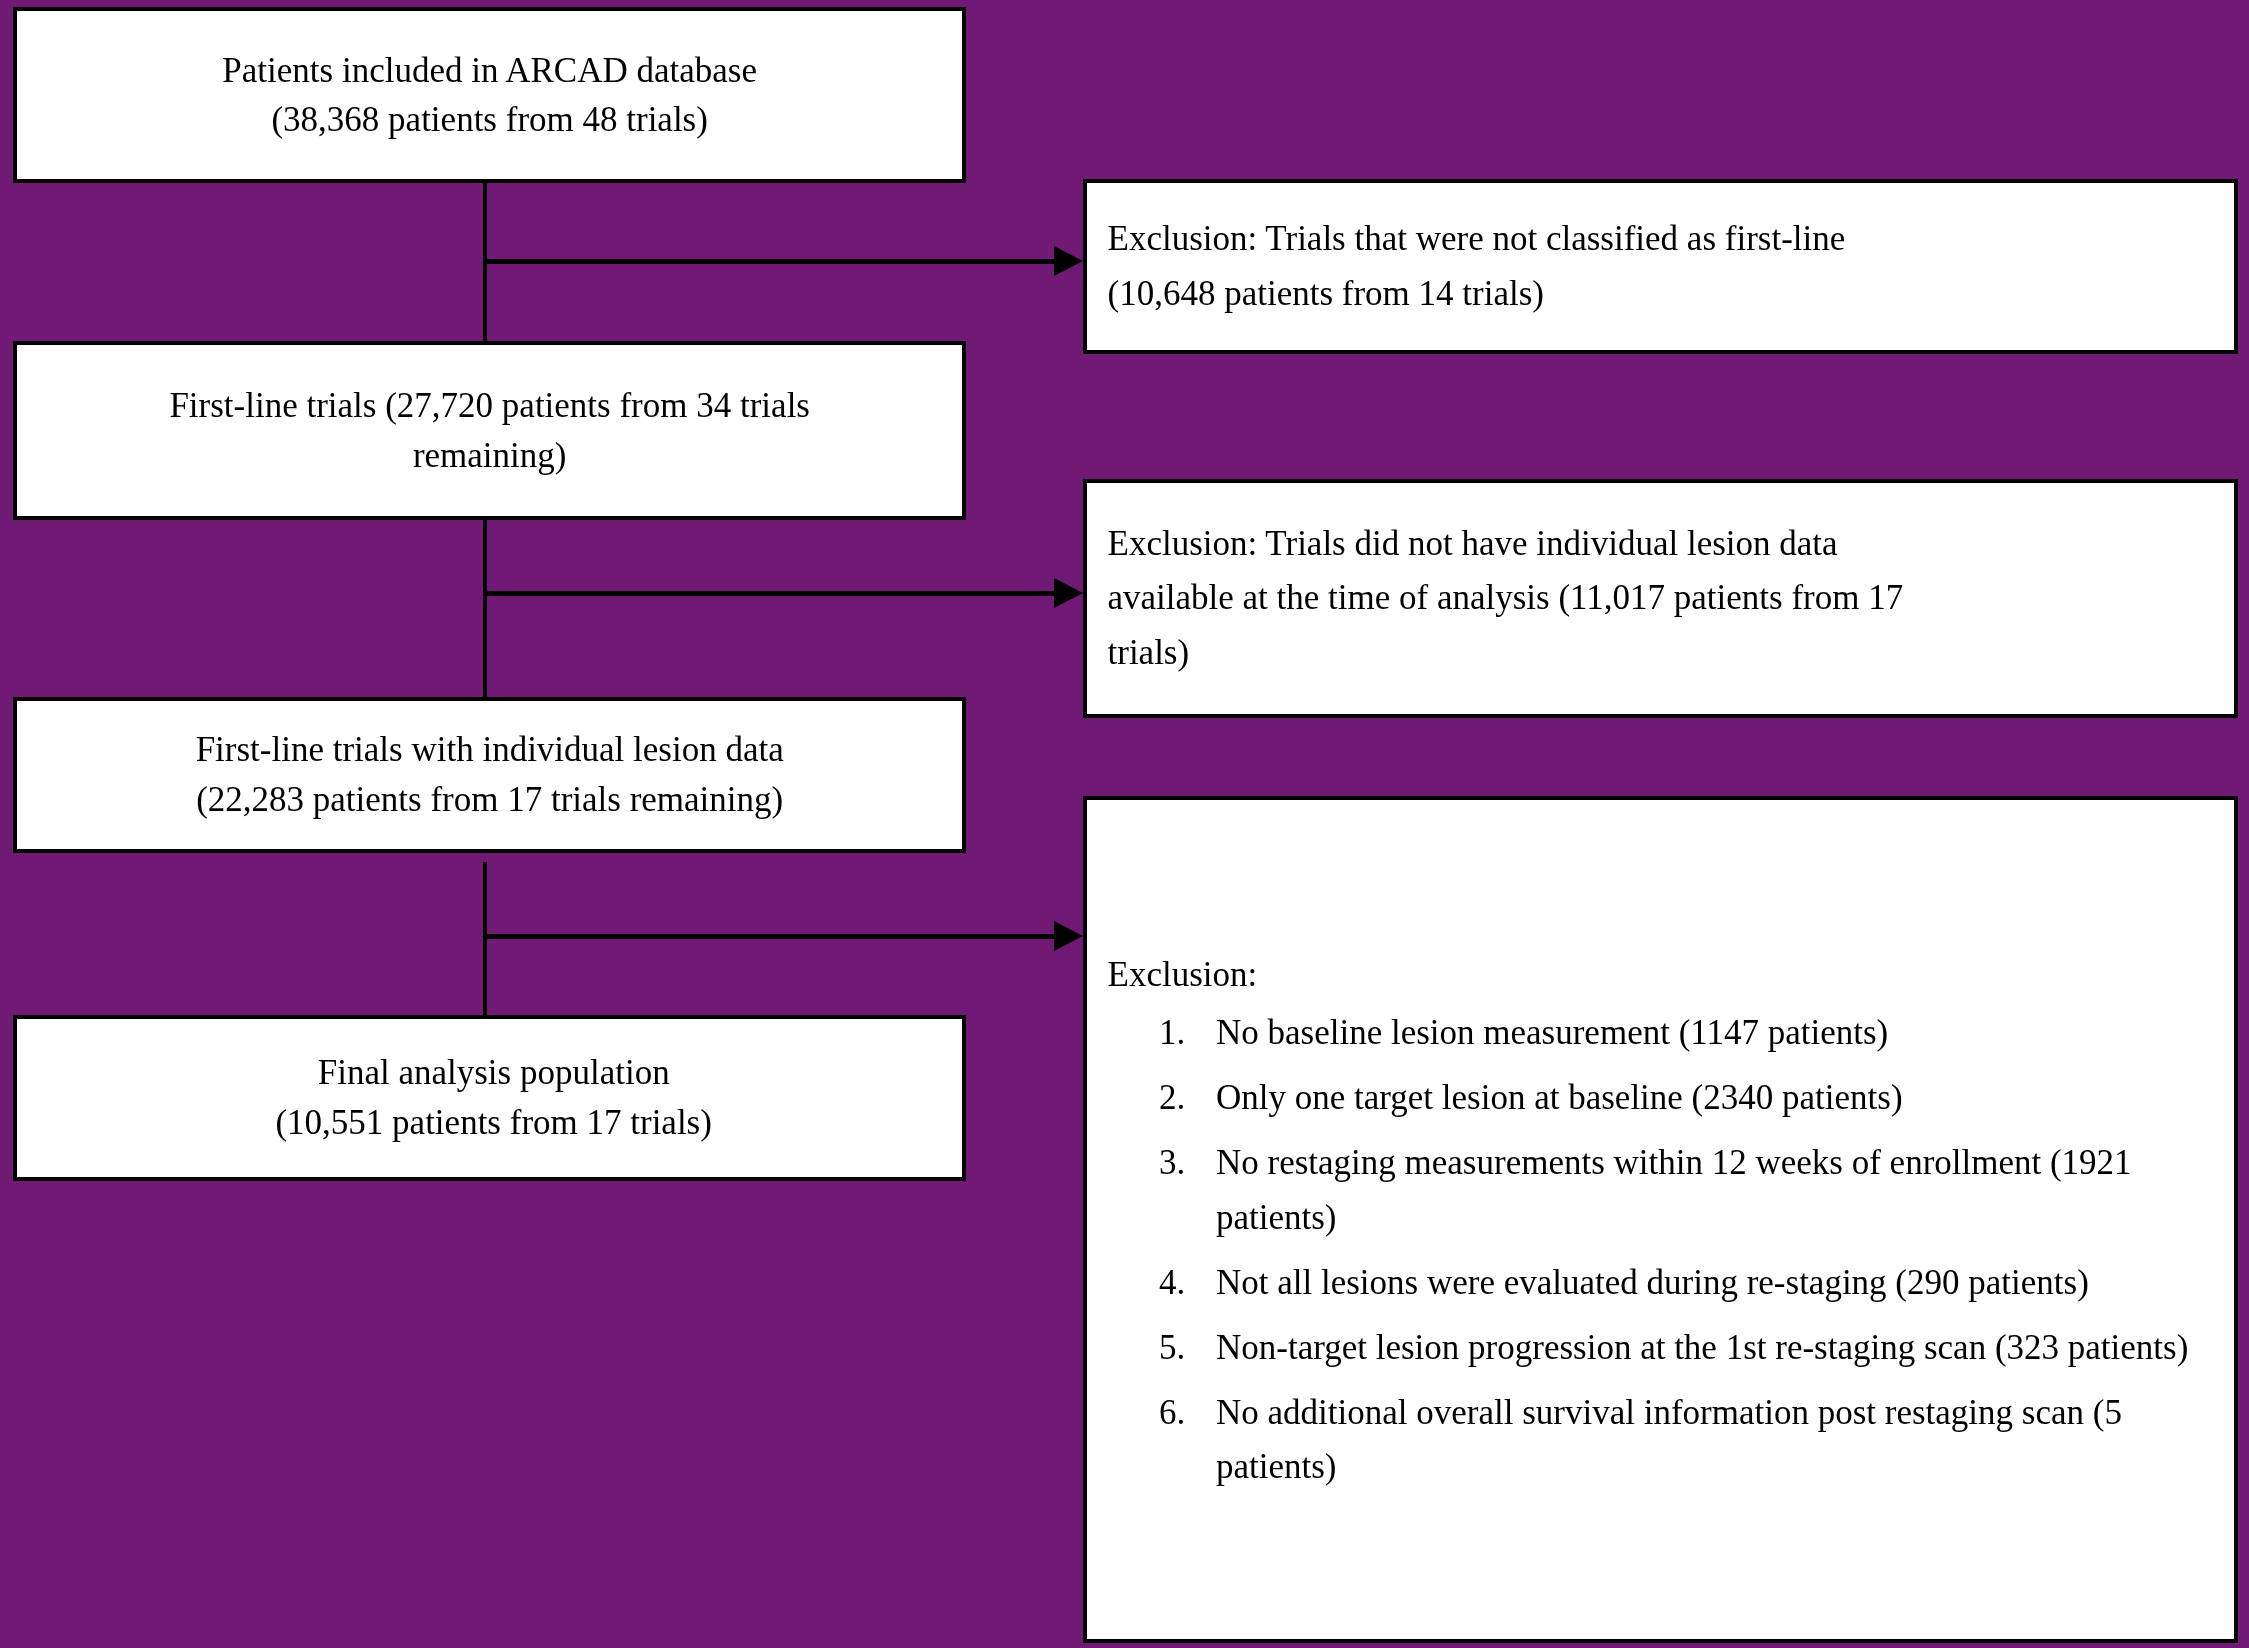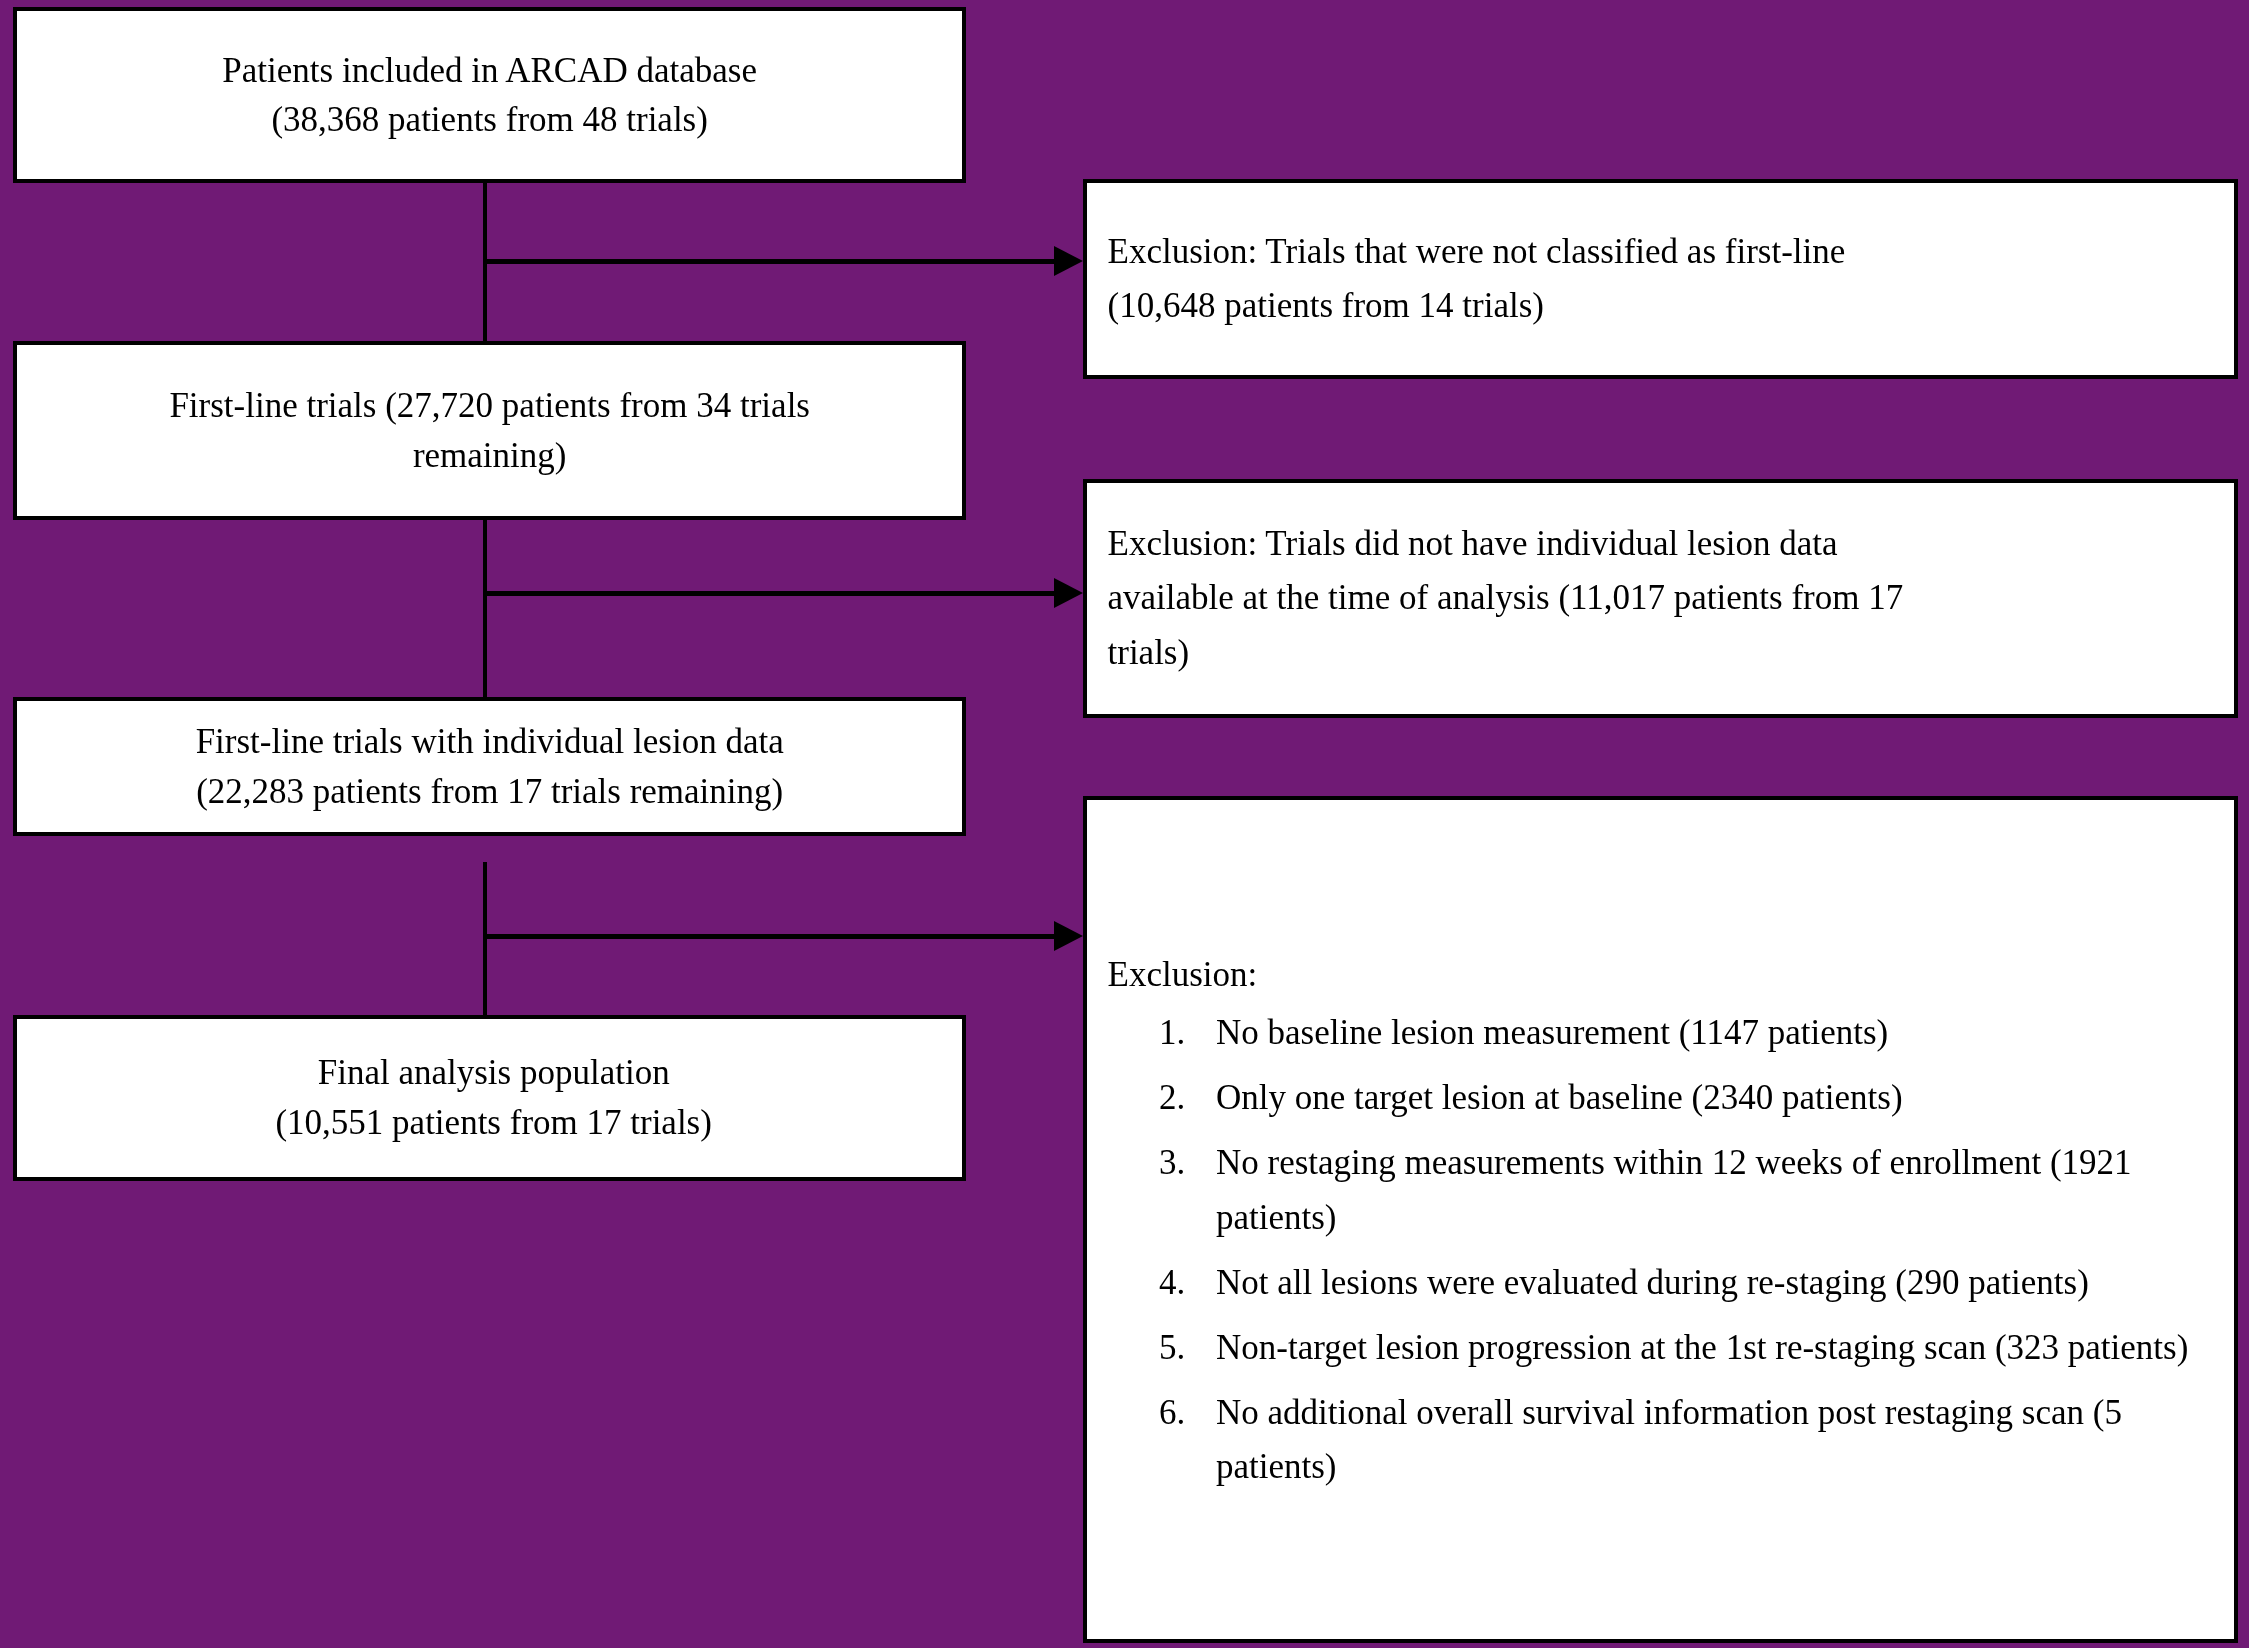--- a/index.html
+++ b/index.html
@@ -100,31 +100,31 @@
   <div class="flow-box" style="left:13.2px; top:7.2px; width:953px; height:176px;">
     <div class="box-line">Patients included in ARCAD database</div>
     <div class="box-line">(38,368 patients from 48 trials)</div>
   </div>
 
   <div class="flow-box" style="left:13.2px; top:341px; width:953px; height:179px;">
     <div class="box-line">First-line trials (27,720 patients from 34 trials</div>
     <div class="box-line">remaining)</div>
   </div>
 
-  <div class="flow-box" style="left:13.2px; top:697px; width:953px; height:139px;">
+  <div class="flow-box" style="left:13.2px; top:697px; width:953px; height:156px;">
     <div class="box-line">First-line trials with individual lesion data</div>
     <div class="box-line">(22,283 patients from 17 trials remaining)</div>
   </div>
 
   <div class="flow-box" style="left:13.2px; top:1015px; width:953px; height:166px;padding-left:8px;">
     <div class="box-line">Final analysis population</div>
     <div class="box-line">(10,551 patients from 17 trials)</div>
   </div>
 
-  <div class="flow-box excl-box" style="left:1083px; top:179px; width:1155px; height:200px;">
+  <div class="flow-box excl-box" style="left:1083px; top:179px; width:1155px; height:175px;">
     <div class="excl-text">Exclusion: Trials that were not classified as first-line</div>
     <div class="excl-text">(10,648 patients from 14 trials)</div>
   </div>
 
   <div class="flow-box excl-box" style="left:1083px; top:479px; width:1155px; height:239px;">
     <div class="excl-text">Exclusion: Trials did not have individual lesion data</div>
     <div class="excl-text">available at the time of analysis (11,017 patients from 17</div>
     <div class="excl-text">trials)</div>
   </div>
 

